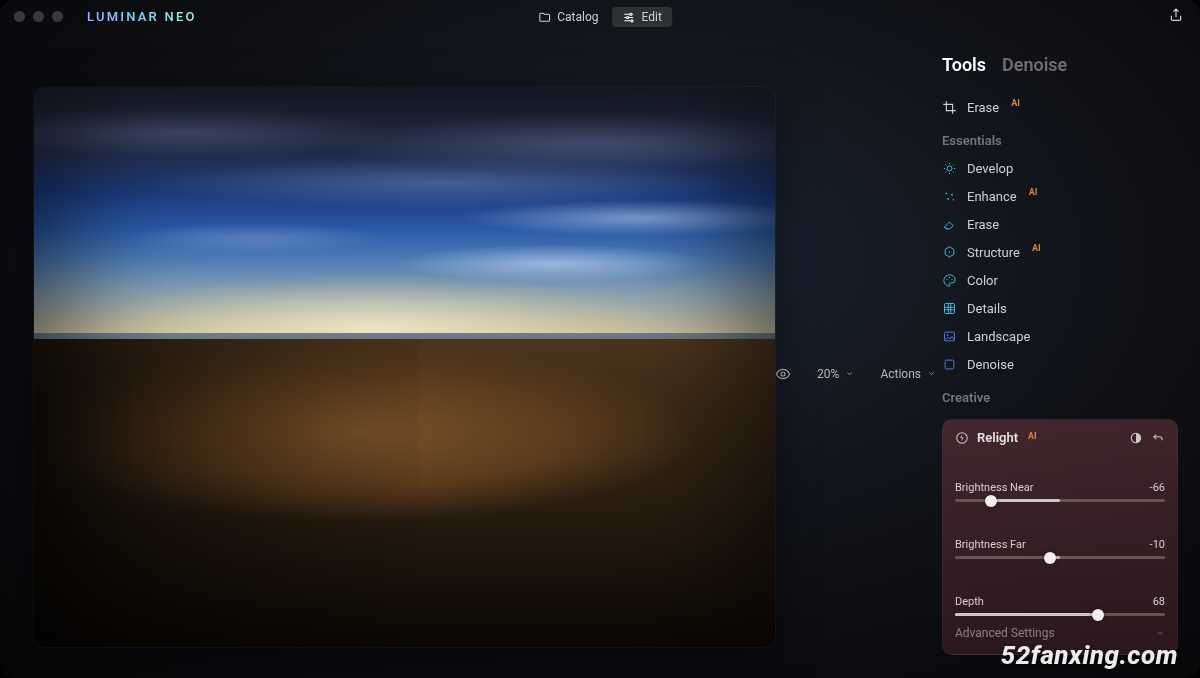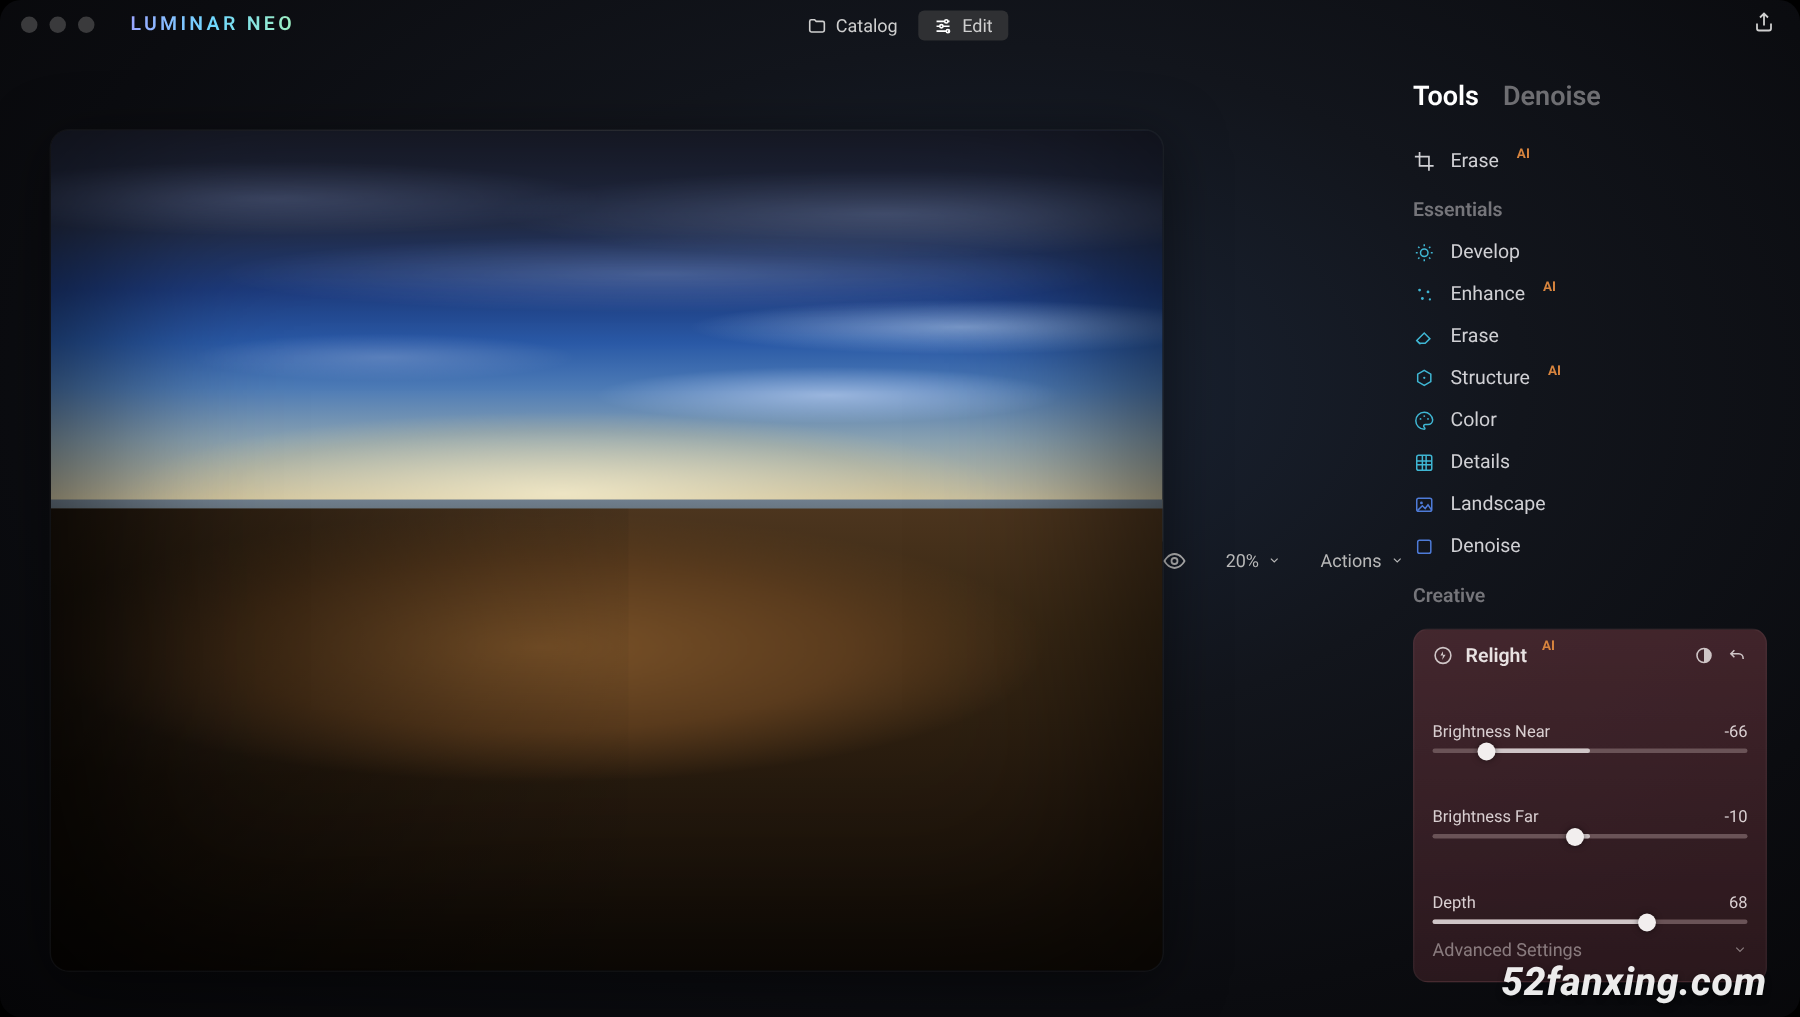--- a/index.html
+++ b/index.html
@@ -79,21 +79,21 @@
   .row .ic svg{width:15px;height:15px;}
   .sup-ai{color:#d7843e;font-size:9px;font-weight:700;margin-left:2px;position:relative;top:-4px;}
   .section-label{color:#75757a;font-weight:600;font-size:13px;margin:12px 0 6px;}
 
   .relight{
     margin-top:14px;
     background:linear-gradient(180deg, rgba(108,54,62,.55), rgba(70,36,42,.55));
     border:1px solid rgba(255,255,255,.04);
     border-radius:10px; padding:10px 12px 14px; color:#e8e2e2;
   }
-  .relight .hdr{display:flex;align-items:flex-start;gap:8px;margin-bottom:10px;}
+  .relight .hdr{display:flex;align-items:flex-end;gap:8px;margin-bottom:10px;}
   .relight .hdr .ttl{font-weight:600;font-size:13px;}
   .relight .hdr .sp{flex:1;}
   .relight .hdr svg{width:14px;height:14px;cursor:pointer;opacity:.85;}
   .slider{margin:6px 0 10px;}
   .slider .lab{display:flex;justify-content:space-between;font-size:11px;color:#d9cfd1;margin-bottom:5px;margin-top:36px;}
   .track{position:relative;height:3px;border-radius:3px;background:#6a5357;}
   .fill{position:absolute;height:3px;border-radius:3px;background:#cfc5c7;top:0;}
   .thumb{position:absolute;width:12px;height:12px;border-radius:50%;background:#f2eeee;top:-4.5px;transform:translateX(-50%);cursor:pointer;box-shadow:0 0 4px rgba(0,0,0,.5);}
   .adv{display:flex;align-items:center;justify-content:space-between;font-size:12px;color:#d6cccd;margin-top:4px;opacity:.55;cursor:pointer;}
   .adv svg{width:10px;height:10px;}

